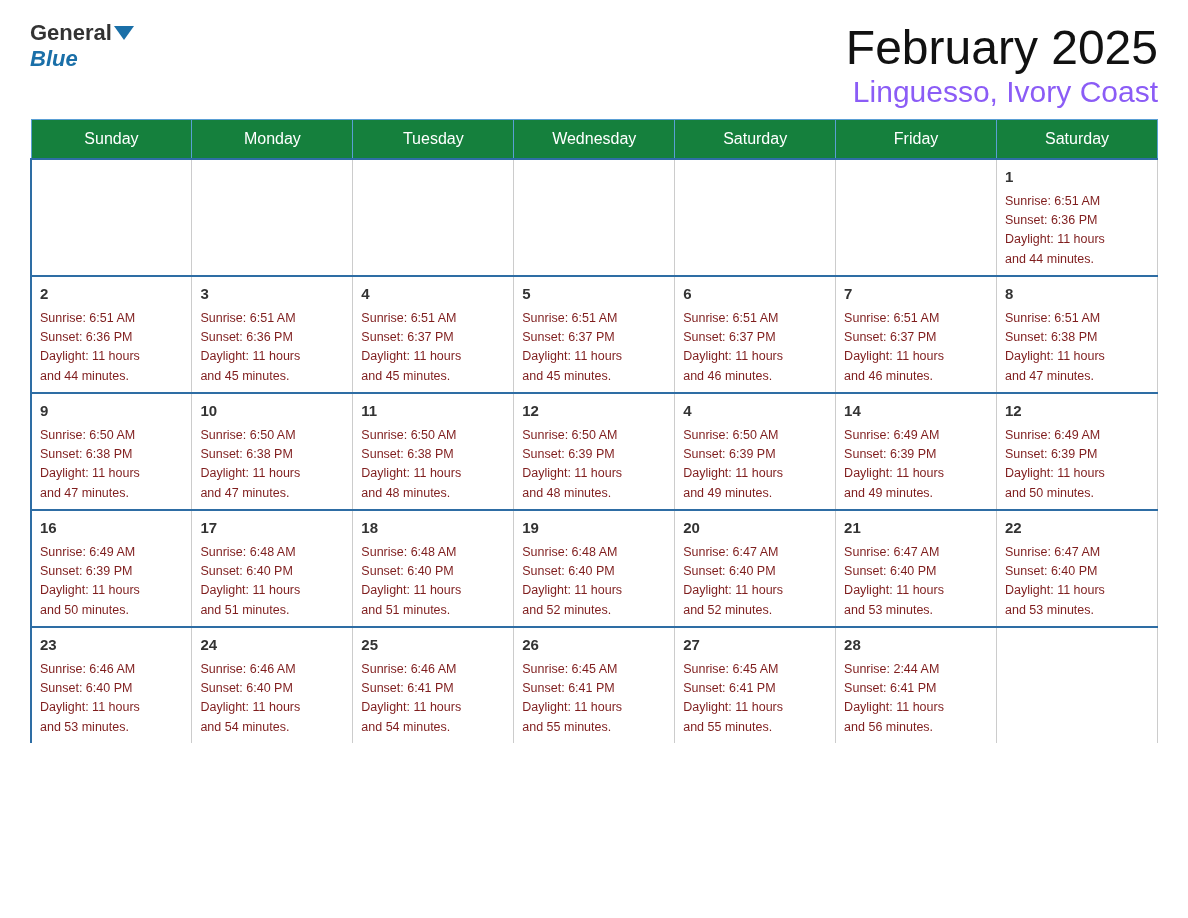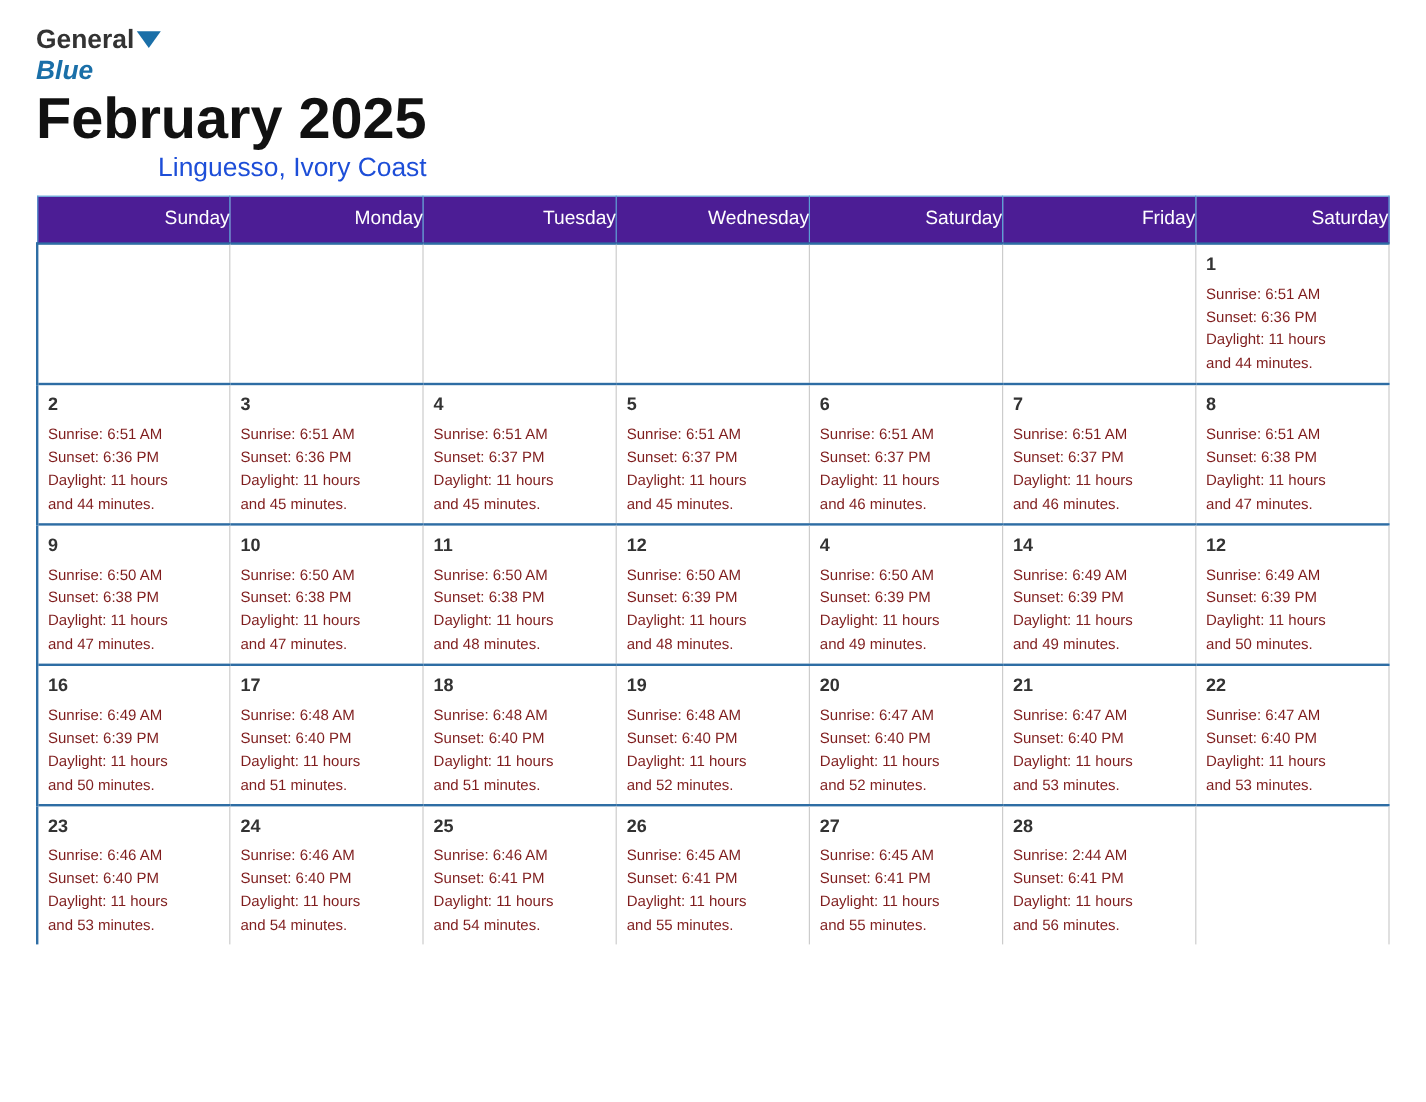--- a/index.html
+++ b/index.html
@@ -8,21 +8,20 @@
       background: #fff;
       padding: 20px 30px;
       width: 1188px;
       min-height: 918px;
     }
     .header {
       display: flex;
       justify-content: space-between;
       align-items: flex-start;
       margin-bottom: 10px;
-      flex-direction: column;
     }
     .logo {
       display: flex;
       flex-direction: column;
       align-items: flex-start;
     }
     .logo-text {
       font-size: 22px;
       font-weight: bold;
       color: #333;
@@ -44,39 +43,39 @@
       color: #1a6fa8;
       font-size: 22px;
       font-weight: bold;
       font-style: italic;
     }
     .title-section {
       text-align: right;
     }
     .month-title {
       font-size: 48px;
-      font-weight: bold;
+      font-weight: normal;
       color: #111;
     }
     .location {
-      font-size: 22px;
-      color: #1d4ed8;
+      font-size: 30px;
+      color: #8b5cf6;
     }
     .calendar {
       width: 100%;
       border-collapse: collapse;
       margin-top: 10px;
     }
     .calendar thead th {
-      background-color: #4c1d95;
+      background-color: #15803d;
       color: #fff;
       padding: 10px 0;
       font-size: 16px;
       font-weight: normal;
-      text-align: right;
+      text-align: center;
       border: 1px solid #5a9fd4;
     }
     .calendar tbody td {
       vertical-align: top;
       padding: 6px 8px;
       border: 1px solid #ccc;
       width: 14.28%;
       height: 110px;
       font-size: 13px;
       color: #333;

